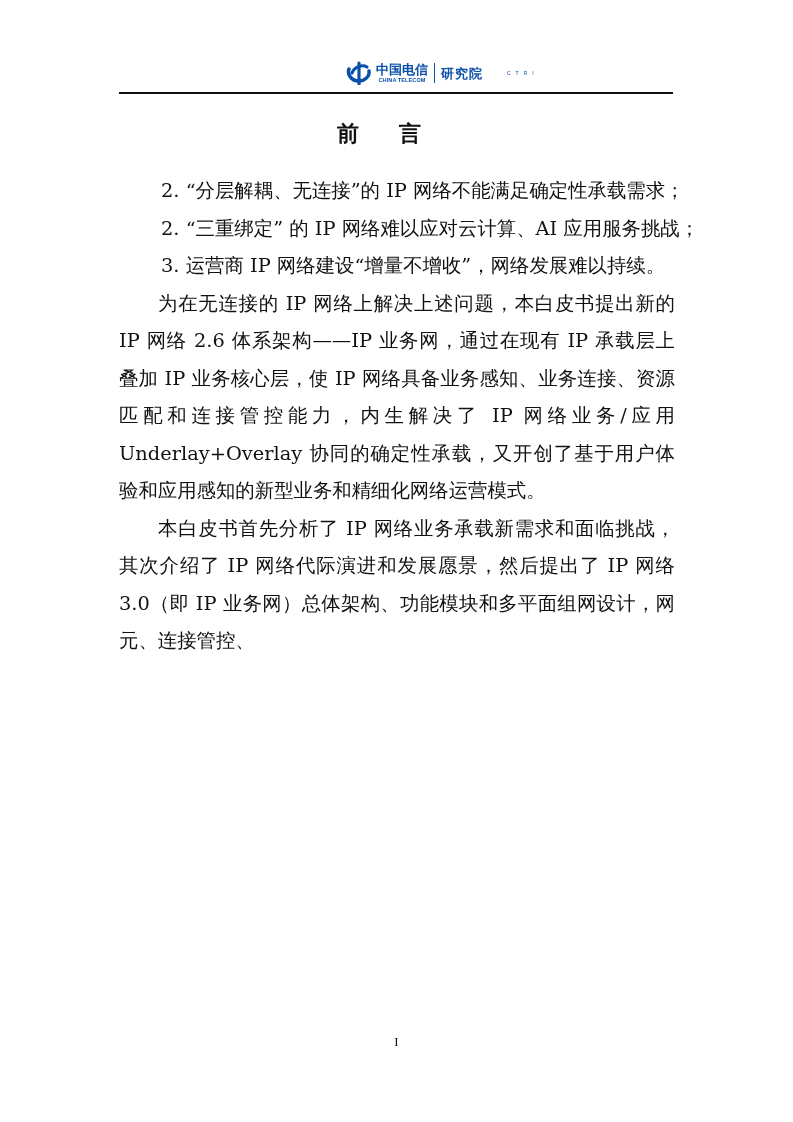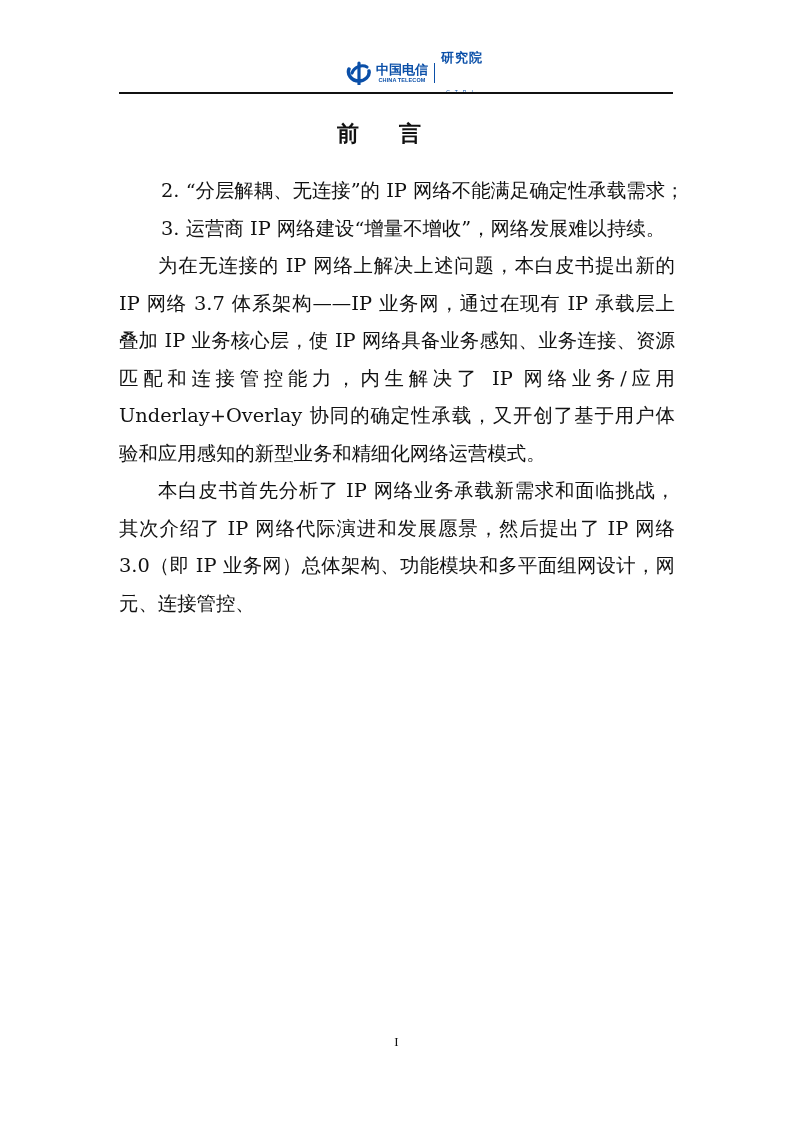--- a/index.html
+++ b/index.html
@@ -58,21 +58,21 @@
     letter-spacing: 0.1px;
   }
   .logo-sep {
     width: 1px;
     height: 20px;
     background: #0a4fa8;
     margin: 0 6px 0 0;
   }
   .logo-inst-block {
     display: flex;
-    flex-direction: column;
+    flex-direction: row;
     align-items: center;
     gap: 24px;
   }
   .logo-inst {
     font-family: "DejaVu Sans", sans-serif;
     font-weight: bold;
     color: #0a4fa8;
     font-size: 13px;
     line-height: 15px;
     letter-spacing: 1px;
@@ -154,18 +154,19 @@
       <span class="logo-inst-en">CTRI</span>
     </div>
   </div>
   <div class="header-rule"></div>
 </div>
 
 <div class="title"><span>前</span><span class="gap"></span><span>言</span></div>
 
 <div class="content">
   <p class="list-item">2. “分层解耦、无连接”的 IP 网络不能满足确定性承载需求；</p>
+  <p class="list-item">2.  “三重绑定” 的 IP 网络难以应对云计算、AI 应用服务挑战；</p>
   <p class="list-item">3. 运营商 IP 网络建设“增量不增收”，网络发展难以持续。</p>
-  <p class="para">为在无连接的 IP 网络上解决上述问题，本白皮书提出新的 IP 网络 3.7 体系架构——IP 业务网，通过在现有 IP 承载层上叠加 IP 业务核心层，使 IP 网络具备业务感知、业务连接、资源匹配和连接管控能力，内生解决了 IP 网络业务/应用 Underlay+Overlay 协同的确定性承载，又开创了基于用户体验和应用感知的新型业务和精细化网络运营模式。</p>
+  <p class="para">为在无连接的 IP 网络上解决上述问题，本白皮书提出新的 IP 网络 2.6 体系架构——IP 业务网，通过在现有 IP 承载层上叠加 IP 业务核心层，使 IP 网络具备业务感知、业务连接、资源匹配和连接管控能力，内生解决了 IP 网络业务/应用 Underlay+Overlay 协同的确定性承载，又开创了基于用户体验和应用感知的新型业务和精细化网络运营模式。</p>
   <p class="para">本白皮书首先分析了 IP 网络业务承载新需求和面临挑战，其次介绍了 IP 网络代际演进和发展愿景，然后提出了 IP 网络 3.0（即 IP 业务网）总体架构、功能模块和多平面组网设计，网元、连接管控、</p>
 </div>
 
 <div class="page-number">I</div>
 
 </body></html>

